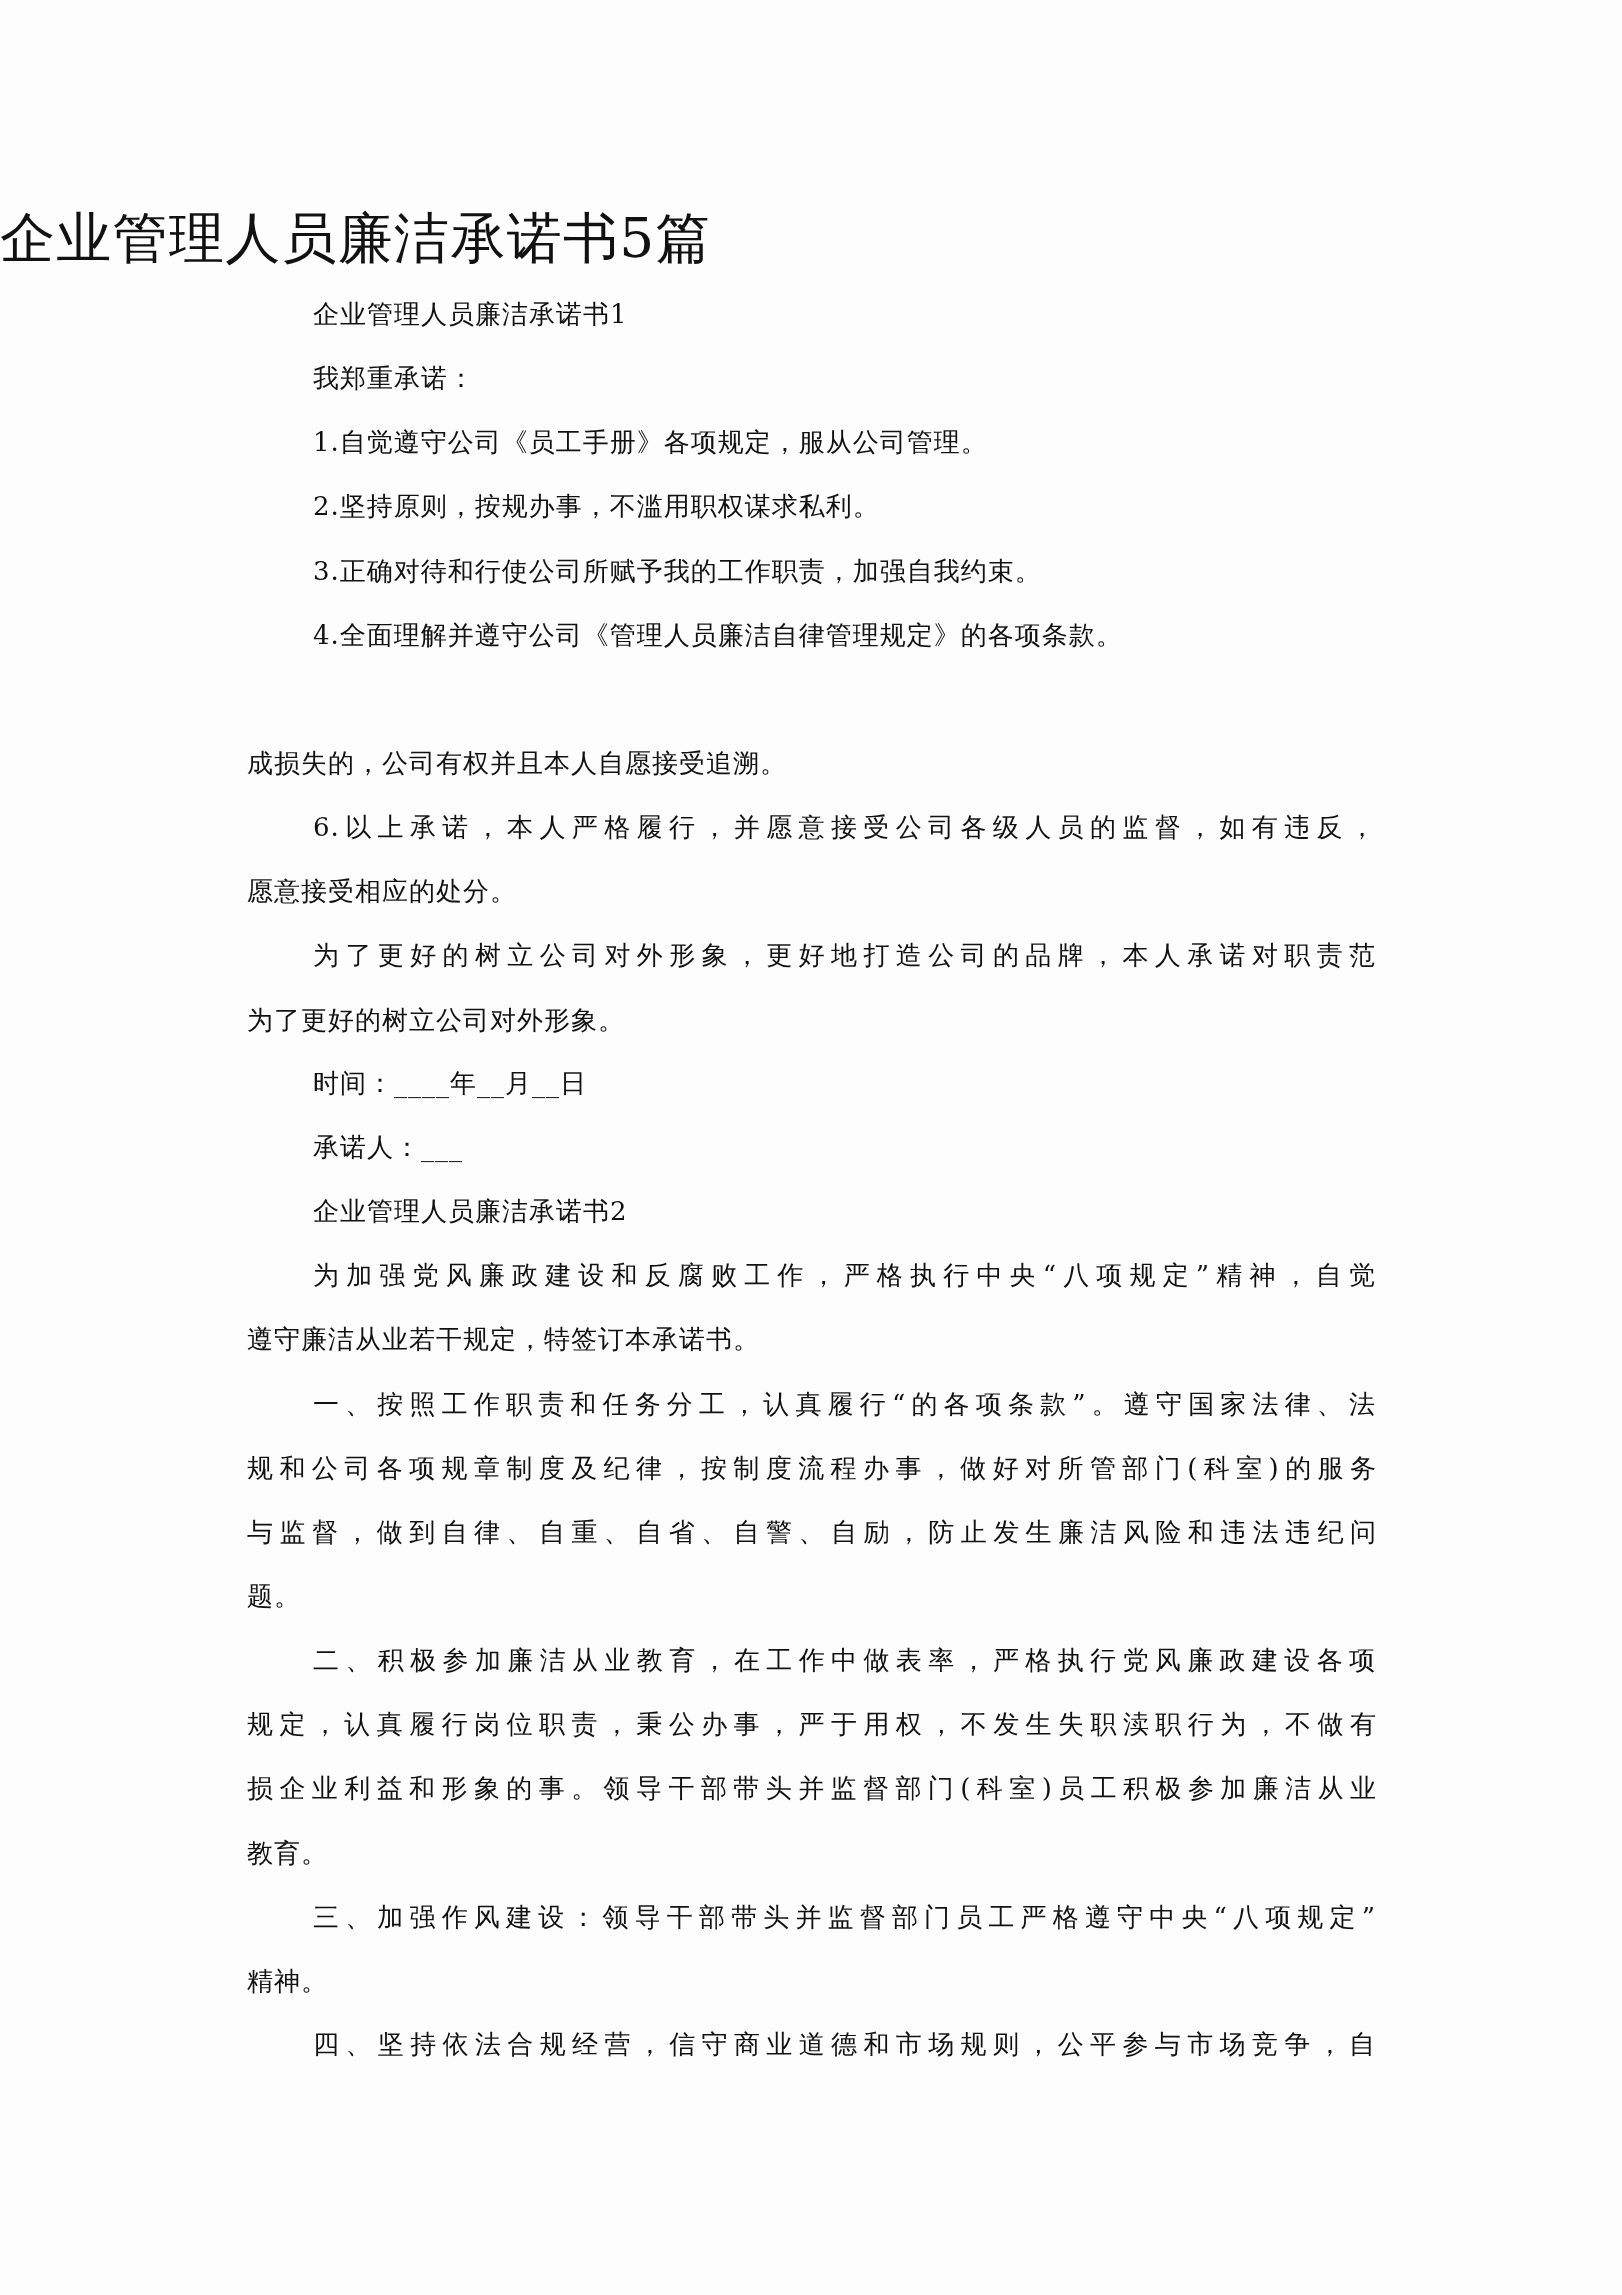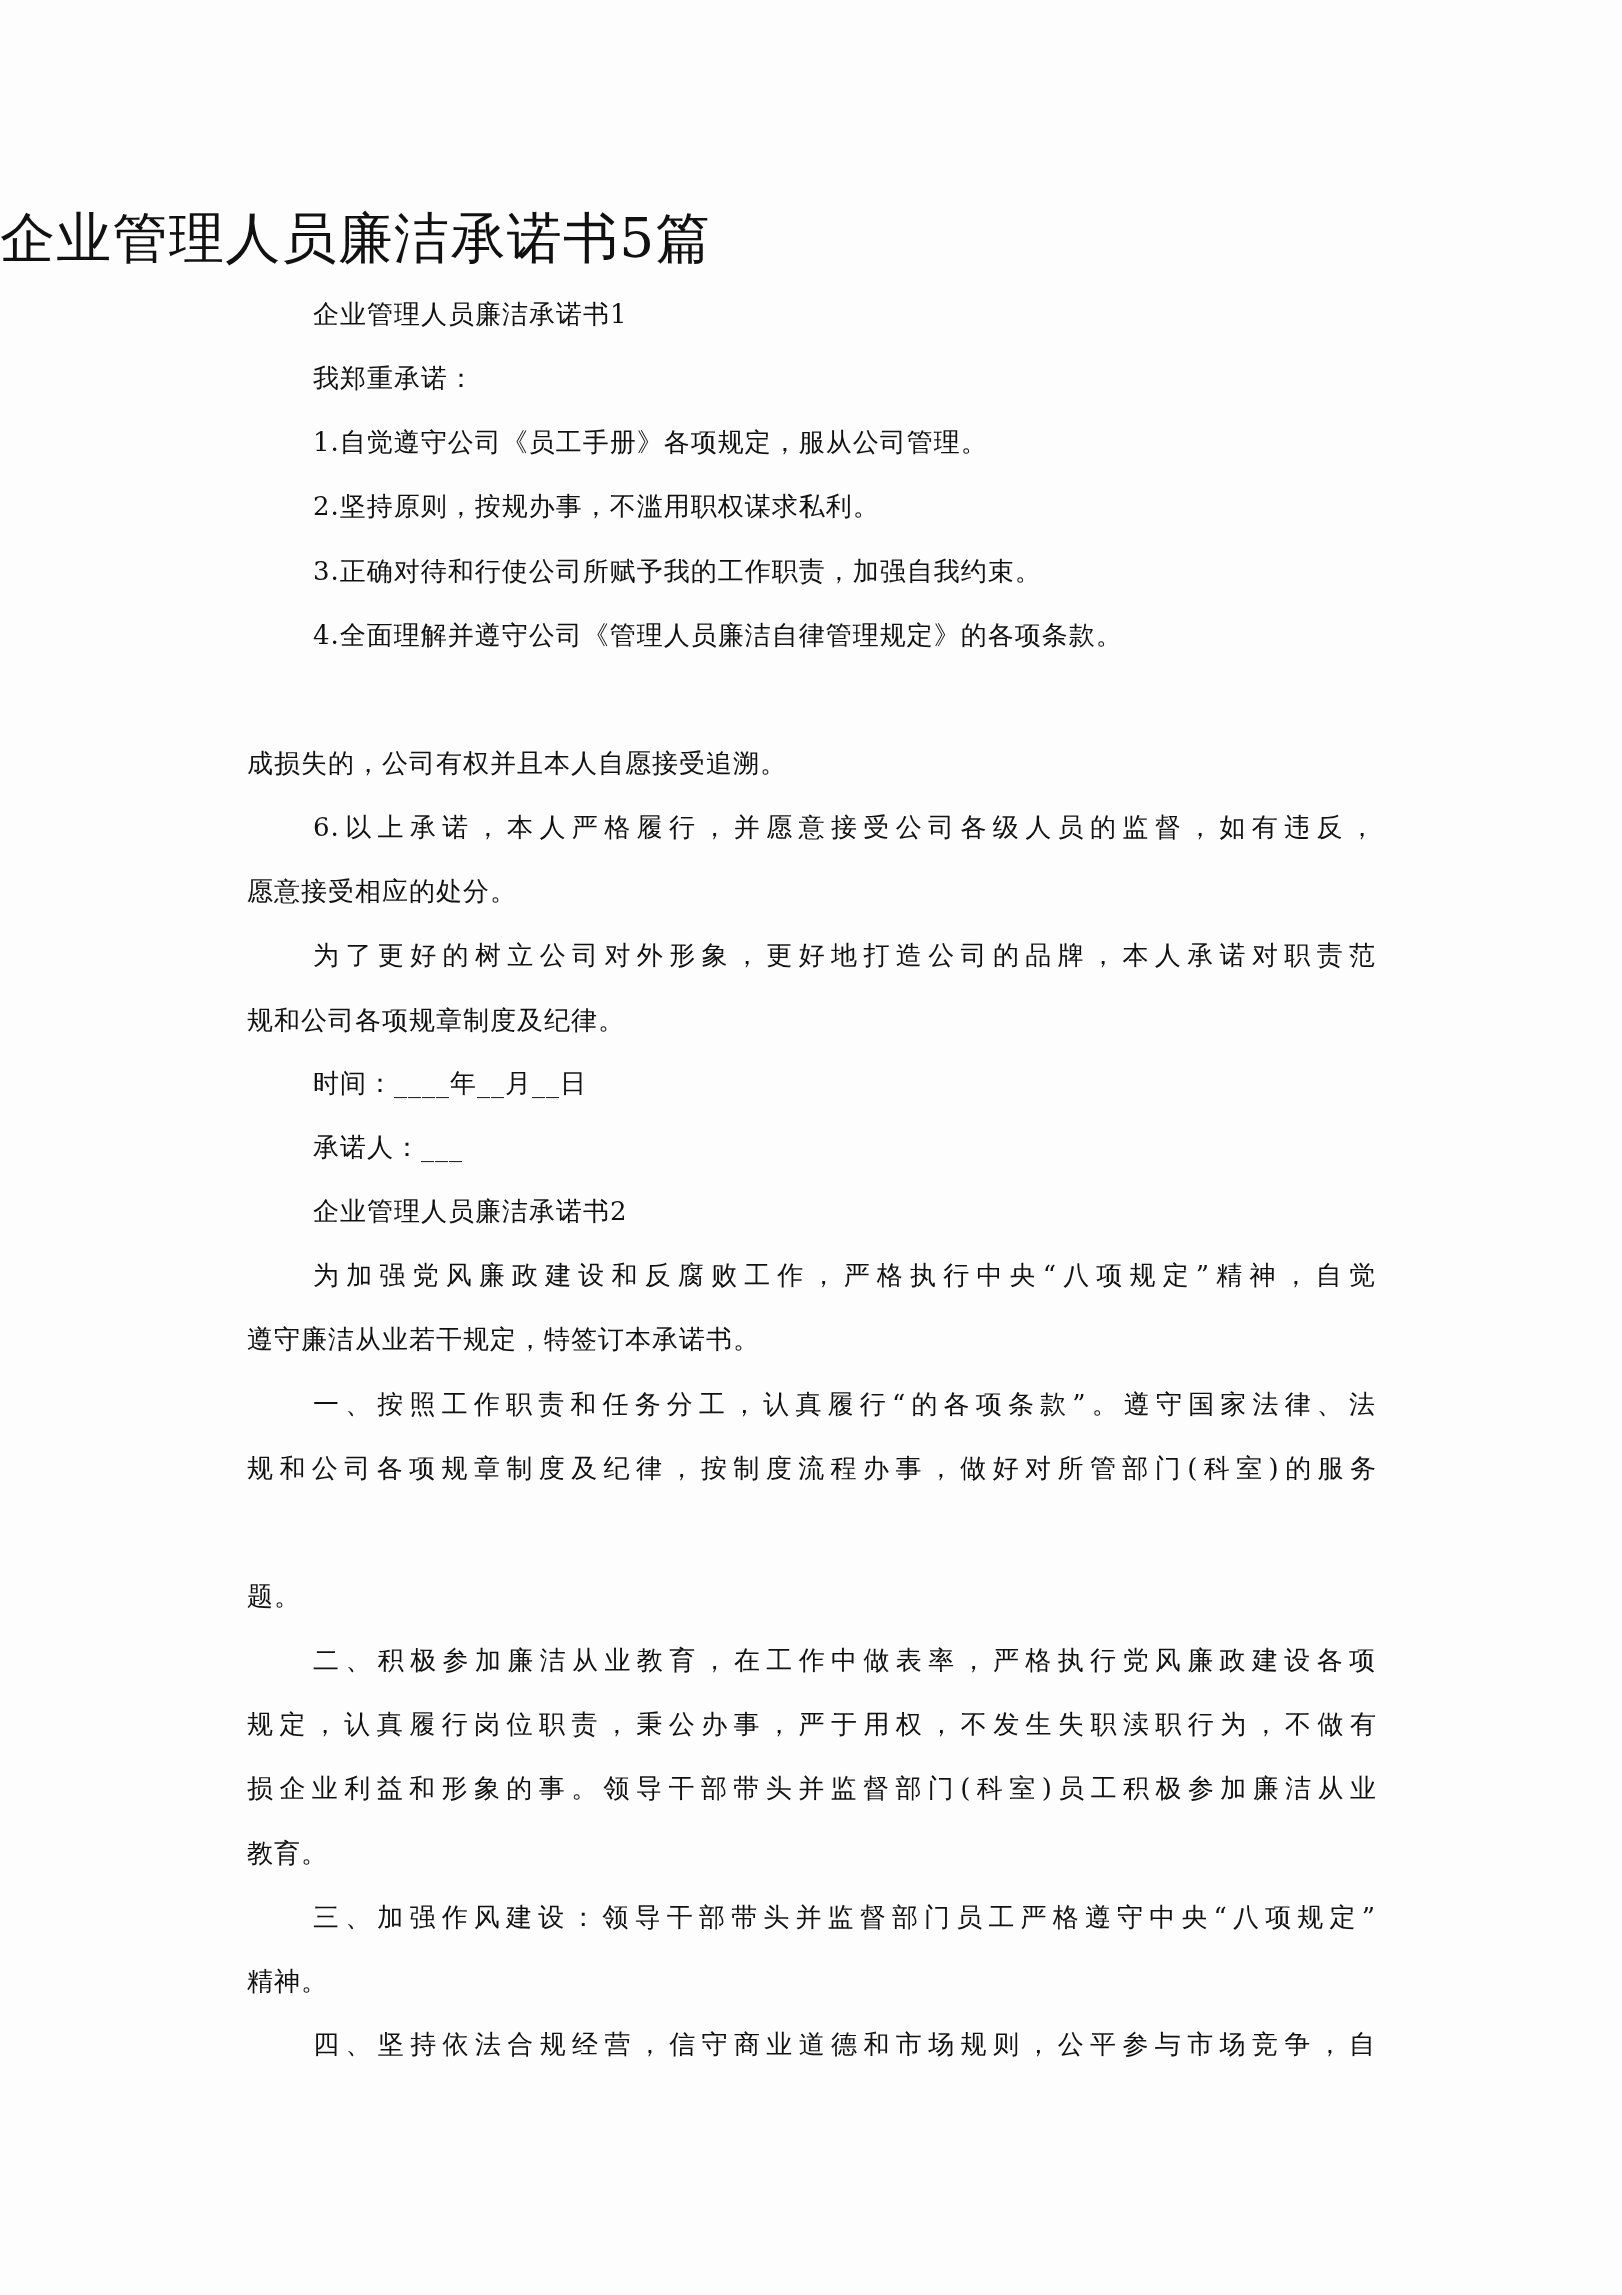--- a/index.html
+++ b/index.html
@@ -33,29 +33,30 @@
   <div class="line indent" style="top:295px">企业管理人员廉洁承诺书1</div>
   <div class="line indent" style="top:359px">我郑重承诺：</div>
   <div class="line indent" style="top:423px">1.自觉遵守公司《员工手册》各项规定，服从公司管理。</div>
   <div class="line indent" style="top:487px">2.坚持原则，按规办事，不滥用职权谋求私利。</div>
   <div class="line indent" style="top:552px">3.正确对待和行使公司所赋予我的工作职责，加强自我约束。</div>
   <div class="line indent" style="top:616px">4.全面理解并遵守公司《管理人员廉洁自律管理规定》的各项条款。</div>
   <div class="line" style="top:744px">成损失的，公司有权并且本人自愿接受追溯。</div>
   <div class="line indent full" style="top:808px">6.以上承诺，本人严格履行，并愿意接受公司各级人员的监督，如有违反，</div>
   <div class="line" style="top:872px">愿意接受相应的处分。</div>
   <div class="line indent full" style="top:936px">为了更好的树立公司对外形象，更好地打造公司的品牌，本人承诺对职责范</div>
-  <div class="line" style="top:1001px">规和公司各项规章制度及纪律。</div>
+  <div class="line" style="top:1001px">为了更好的树立公司对外形象。</div>
   <div class="line indent" style="top:1064px">时间：____年__月__日</div>
   <div class="line indent" style="top:1128px">承诺人：___</div>
 
   <div class="line indent" style="top:1192px">企业管理人员廉洁承诺书2</div>
   <div class="line indent full" style="top:1256px">为加强党风廉政建设和反腐败工作，严格执行中央“八项规定”精神，自觉</div>
   <div class="line" style="top:1320px">遵守廉洁从业若干规定，特签订本承诺书。</div>
   <div class="line indent full" style="top:1385px">一、按照工作职责和任务分工，认真履行“的各项条款”。遵守国家法律、法</div>
   <div class="line full" style="top:1449px">规和公司各项规章制度及纪律，按制度流程办事，做好对所管部门(科室)的服务</div>
+  <div class="line full" style="top:1513px">与监督，做到自律、自重、自省、自警、自励，防止发生廉洁风险和违法违纪问</div>
   <div class="line" style="top:1577px">题。</div>
   <div class="line indent full" style="top:1641px">二、积极参加廉洁从业教育，在工作中做表率，严格执行党风廉政建设各项</div>
   <div class="line full" style="top:1705px">规定，认真履行岗位职责，秉公办事，严于用权，不发生失职渎职行为，不做有</div>
   <div class="line full" style="top:1769px">损企业利益和形象的事。领导干部带头并监督部门(科室)员工积极参加廉洁从业</div>
   <div class="line" style="top:1834px">教育。</div>
   <div class="line indent full" style="top:1898px">三、加强作风建设：领导干部带头并监督部门员工严格遵守中央“八项规定”</div>
   <div class="line" style="top:1962px">精神。</div>
   <div class="line indent full" style="top:2025px">四、坚持依法合规经营，信守商业道德和市场规则，公平参与市场竞争，自</div>
 </div>
 

